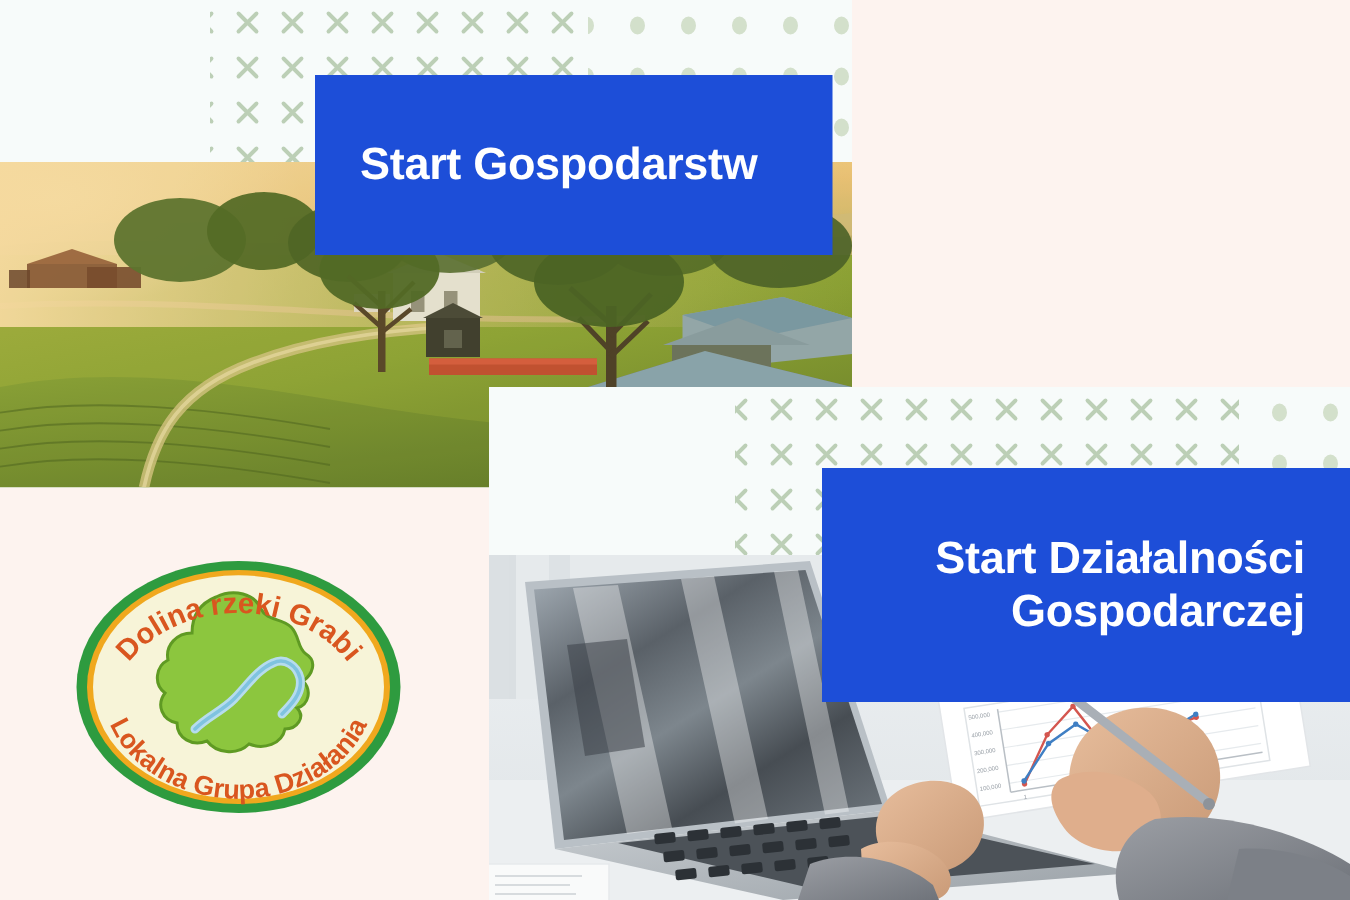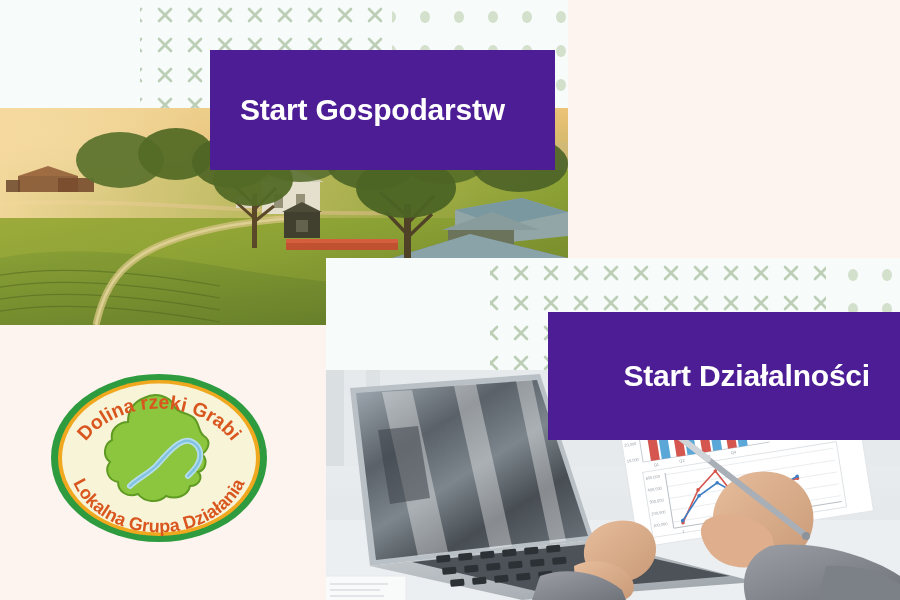--- a/index.html
+++ b/index.html
@@ -25,30 +25,30 @@
   .card-bot{
     position:absolute;left:326px;top:258px;width:574px;height:342px;overflow:hidden;
     background:#f7fbfa;
   }
   .card-bot .photo-biz{
     position:absolute;left:0px;top:112px;width:574px;height:230px;overflow:hidden;
   }
 
   
   .label-box{
-    position:absolute;background:#4c1d95;display:flex;align-items:center;
+    position:absolute;background:#1d4ed8;display:flex;align-items:center;
     box-sizing:border-box;
   }
   .label-box .txt{
     color:#ffffff;font-weight:bold;line-height:1.18;letter-spacing:-0.2px;
     font-family:"Liberation Sans", sans-serif;
   }
   #label-top{left:210px;top:50px;width:345px;height:120px;padding:0 0 0 30px;}
   #label-top .txt{font-size:30px;text-align:left;}
-  #label-bot{left:548px;top:312px;width:352px;height:128px;padding:0 30px 0 0;justify-content:flex-end;}
+  #label-bot{left:548px;top:312px;width:352px;height:156px;padding:0 30px 0 0;justify-content:flex-end;}
   #label-bot .txt{font-size:30px;text-align:right;}
 
   
   .logo-wrap{position:absolute;left:48px;top:372px;width:222px;height:172px;}
   svg.logo{display:block;width:222px;height:172px;}
 
   
   .photo-farm svg, .photo-biz svg{display:block;width:100%;height:100%;}
 </style>
 </head>
@@ -392,21 +392,21 @@
             <line x1="4" y1="220" x2="54" y2="220"></line>
             <line x1="4" y1="226" x2="58" y2="226"></line>
           </g>
         </g>
       </svg>
     </div>
 
   </div>
 
   <div class="label-box" id="label-bot">
-    <div class="txt"><span>Start Działalności</span><br></div>
+    <div class="txt"><span>Start Działalności</span><br><span>Gospodarczej</span></div>
   </div>
 
   <div class="logo-wrap">
     <svg class="logo" viewBox="0 0 222 172">
       <defs>
         <path id="arcTop" d="M26,96 A 86 70 0 0 1 196,96"></path>
         <path id="arcBot" d="M20,86 A 88 72 0 0 0 202,86"></path>
       </defs>
       <ellipse cx="111" cy="86" rx="108" ry="84" fill="#2e9b3f"></ellipse>
       <ellipse cx="111" cy="86" rx="101" ry="78" fill="#f0a81e"></ellipse>

